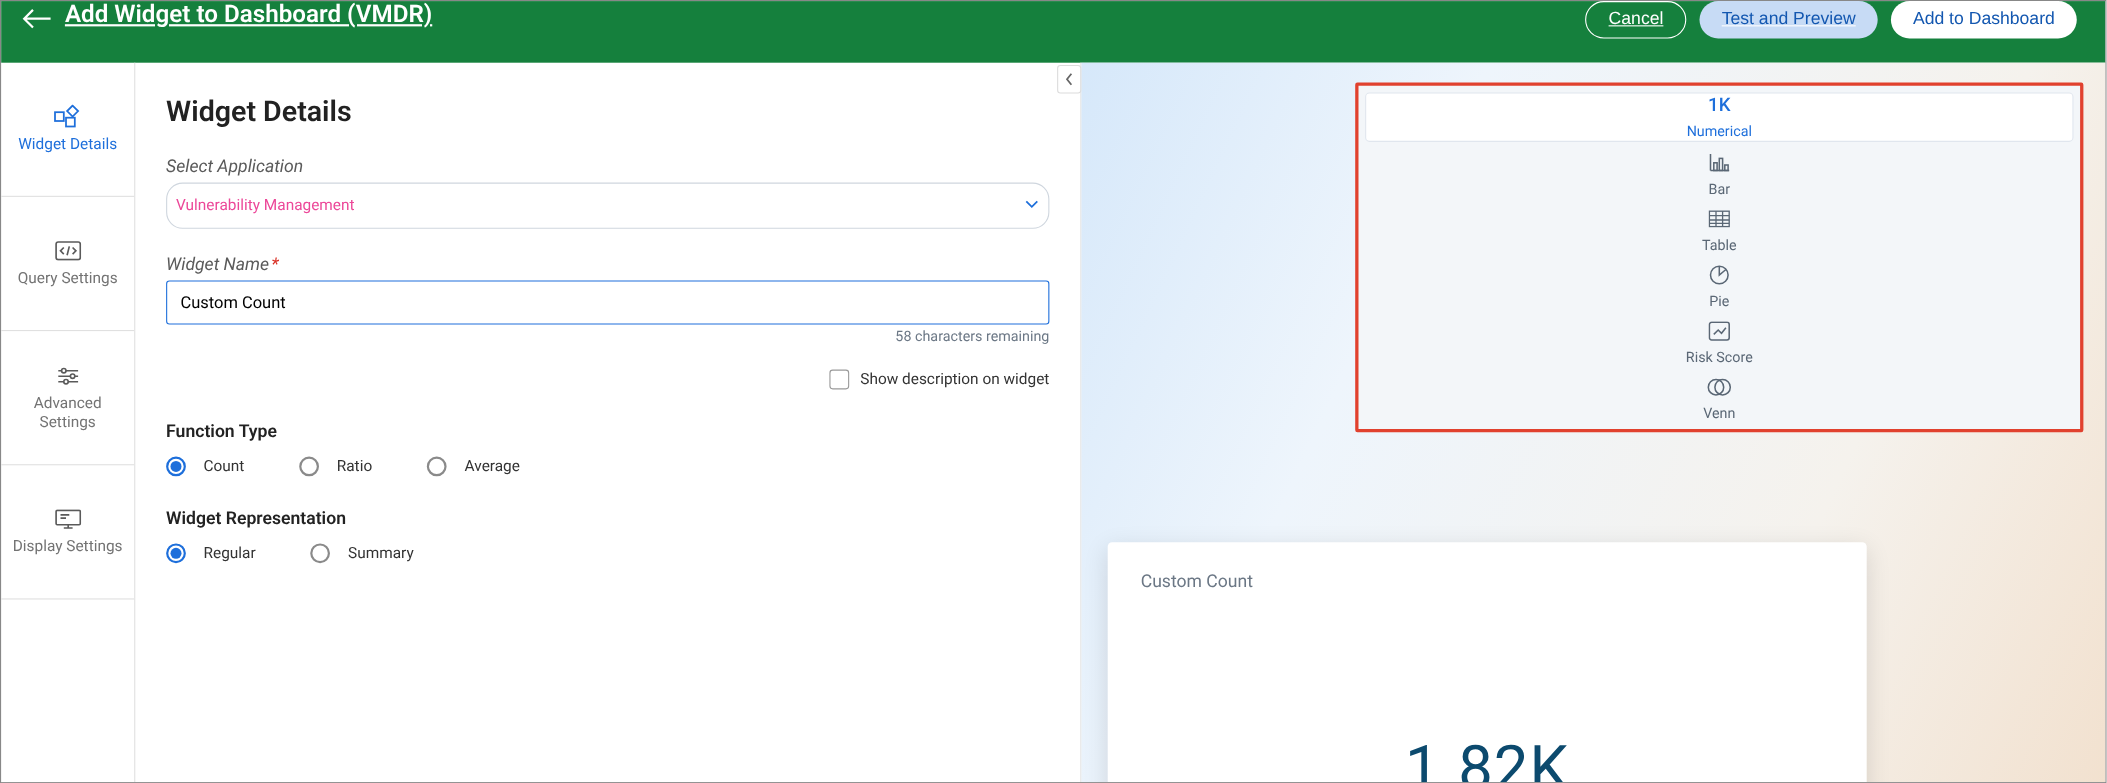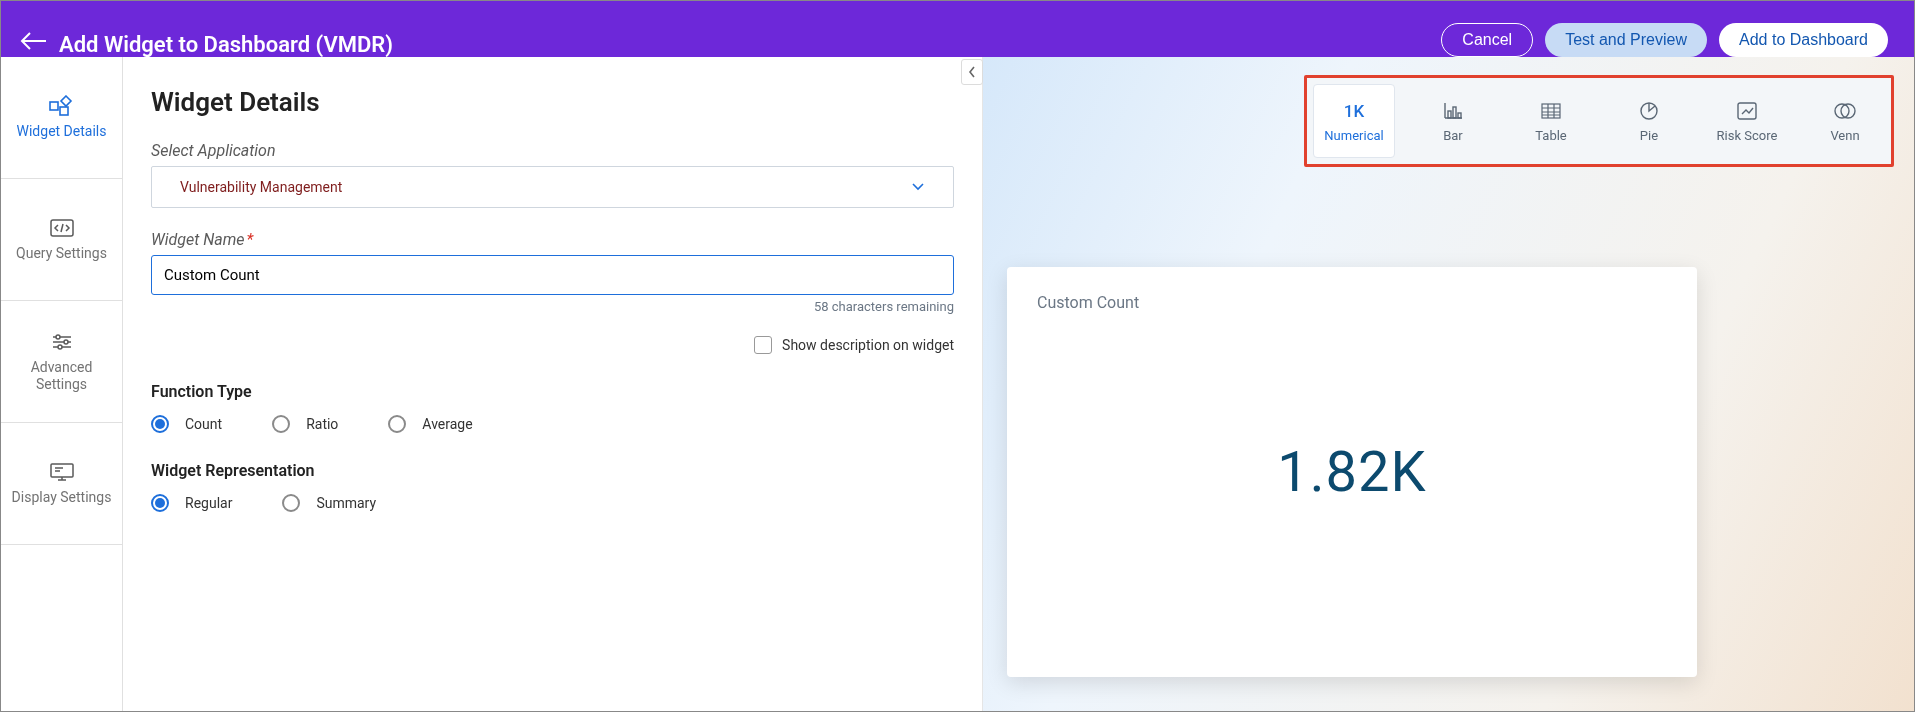--- a/index.html
+++ b/index.html
@@ -7,26 +7,27 @@
       font-family: -apple-system, BlinkMacSystemFont, "Segoe UI", Roboto, Helvetica, Arial, sans-serif;
       font-size: 14px;
       color: #333;
       background: #fff;
       width: 1915px;
       height: 712px;
       overflow: hidden;
       border: 1px solid #888;
     }
     .header {
-      background: #6d28d9;
+      background: #15803d;
       color: #fff;
       height: 56px;
       display: flex;
-      align-items: flex-end;
+      align-items: flex-start;
       padding: 0 16px;
+      text-decoration: underline;
     }
     .back-arrow {
       display: inline-flex;
       align-items: center;
       justify-content: center;
       width: 32px;
       height: 32px;
       margin-right: 10px;
       cursor: pointer;
     }
@@ -88,27 +89,27 @@
       padding: 30px 28px;
       position: relative;
       border-right: 1px solid #e5e5e5;
     }
     .form-panel h1 { font-size: 26px; font-weight: 600; color:#222; margin-bottom: 24px; }
     .label { font-size: 16px; color: #5a5a5a; margin-bottom: 6px; display:block;font-style:italic; }
     .select {
       width: 100%;
       height: 42px;
       border: 1px solid #cfd6de;
-      border-radius: 2px;
-      padding: 0 28px;
+      border-radius: 15px;
+      padding: 0 8px;
       display: flex;
       align-items: center;
       justify-content: space-between;
       cursor: pointer;
-      color: #7f1d1d;
+      color: #ec4899;
       background:#fff;
     }
     .select .chev { color:#1e6fdb; }
     .req { color: #d93025; margin-left:2px; }
     .txtinput {
       width:100%;
       height:40px;
       border:1.5px solid #1e6fdb;
       border-radius:3px;
       padding:0 12px;
@@ -141,25 +142,26 @@
       flex: 1;
       background: linear-gradient(115deg, #d6e8fa 0%, #eef5fc 30%, #f5f2ed 70%, #f2e1cf 100%);
       display:flex; align-items:flex-start; justify-content:center;
       padding: 18px 24px 24px 24px;
     }
     .type-bar {
       background:#f3f6f9;
       border:3px solid #e1412e;
       border-radius:2px;
       display:flex;
-      gap: 18px;
+      gap: 8px;
       padding: 6px;
-      width: 590px;
+      width: 662px;
       margin-left:auto;
       margin-right: -4px;
+      flex-direction: column;
     }
     .type-item {
       flex:1;
       display:flex; flex-direction:column; align-items:center; justify-content:center;
       gap:6px;
       height: 74px;
       cursor:pointer;
       color:#5a6775;
       font-size:13px;
       border-radius:4px;

